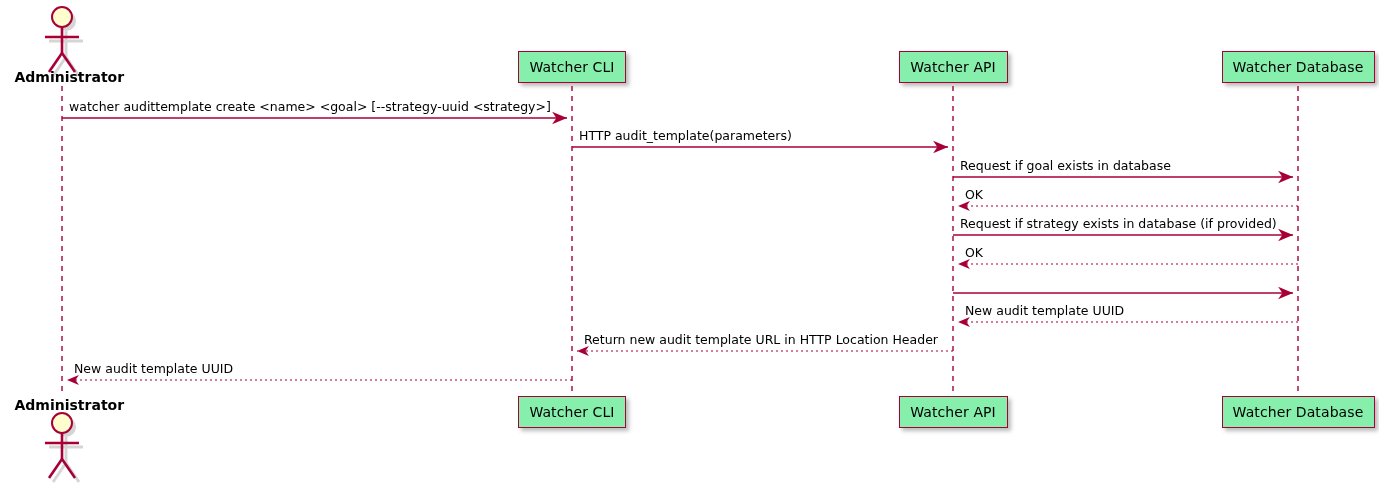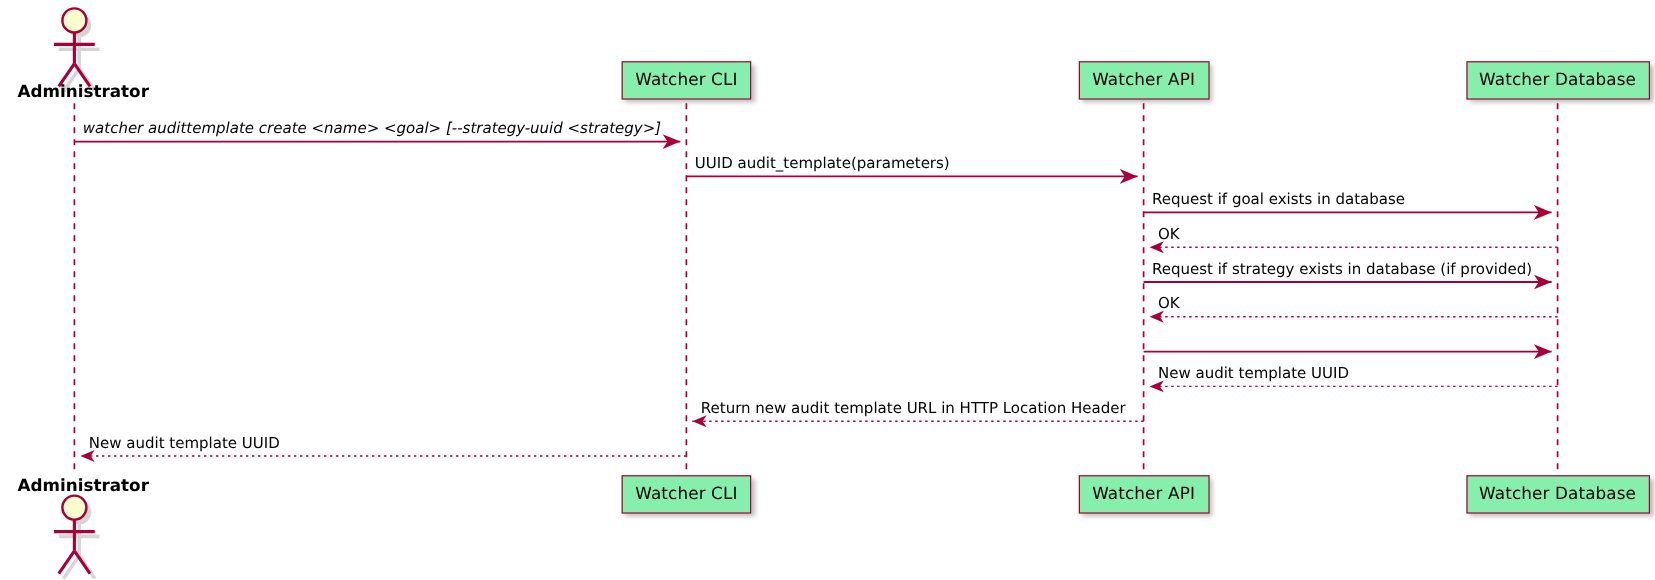--- a/index.html
+++ b/index.html
@@ -126,22 +126,22 @@
       <div class="actor-label" style="left: 14.5px; top: 398px;">Administrator</div>
       <div class="participant-box" style="left: 518px; top: 51px; width: 108px; height: 32px;">Watcher CLI</div>
       <div class="participant-box" style="left: 518px; top: 396px; width: 108px; height: 32px;">Watcher CLI</div>
       <div class="participant-box" style="left: 898.5px; top: 51px; width: 109px; height: 32px;">Watcher API</div>
       <div class="participant-box" style="left: 898.5px; top: 396px; width: 109px; height: 32px;">Watcher API</div>
       <div class="participant-box" style="left: 1221.5px; top: 51px; width: 153px; height: 32px;">Watcher Database</div>
       <div class="participant-box" style="left: 1221.5px; top: 396px; width: 153px; height: 32px;">Watcher Database</div>
     </div>
 
   <div class="layer" id="label-layer">
-      <div class="msg-label" style="top: 101px; left: 69px; font-style: italic;">watcher audittemplate create &lt;name&gt; &lt;goal&gt; [--strategy-uuid &lt;strategy&gt;]</div>
-      <div class="msg-label" style="top: 130px; left: 579px;">UUID audit_template(parameters)</div>
+      <div class="msg-label" style="top: 101px; left: 69px;">watcher audittemplate create &lt;name&gt; &lt;goal&gt; [--strategy-uuid &lt;strategy&gt;]</div>
+      <div class="msg-label" style="top: 130px; left: 579px;">HTTP audit_template(parameters)</div>
       <div class="msg-label" style="top: 160px; left: 960px;">Request if goal exists in database</div>
       <div class="msg-label" style="top: 189px; left: 965px;">OK</div>
       <div class="msg-label" style="top: 218px; left: 960px;">Request if strategy exists in database (if provided)</div>
       <div class="msg-label" style="top: 247px; left: 965px;">OK</div>
       <div class="msg-label" style="top: 305px; left: 965px;">New audit template UUID</div>
       <div class="msg-label" style="top: 334px; left: 584px;">Return new audit template URL in HTTP Location Header</div>
       <div class="msg-label" style="top: 363px; left: 74px;">New audit template UUID</div>
     </div>
 
 </div>

